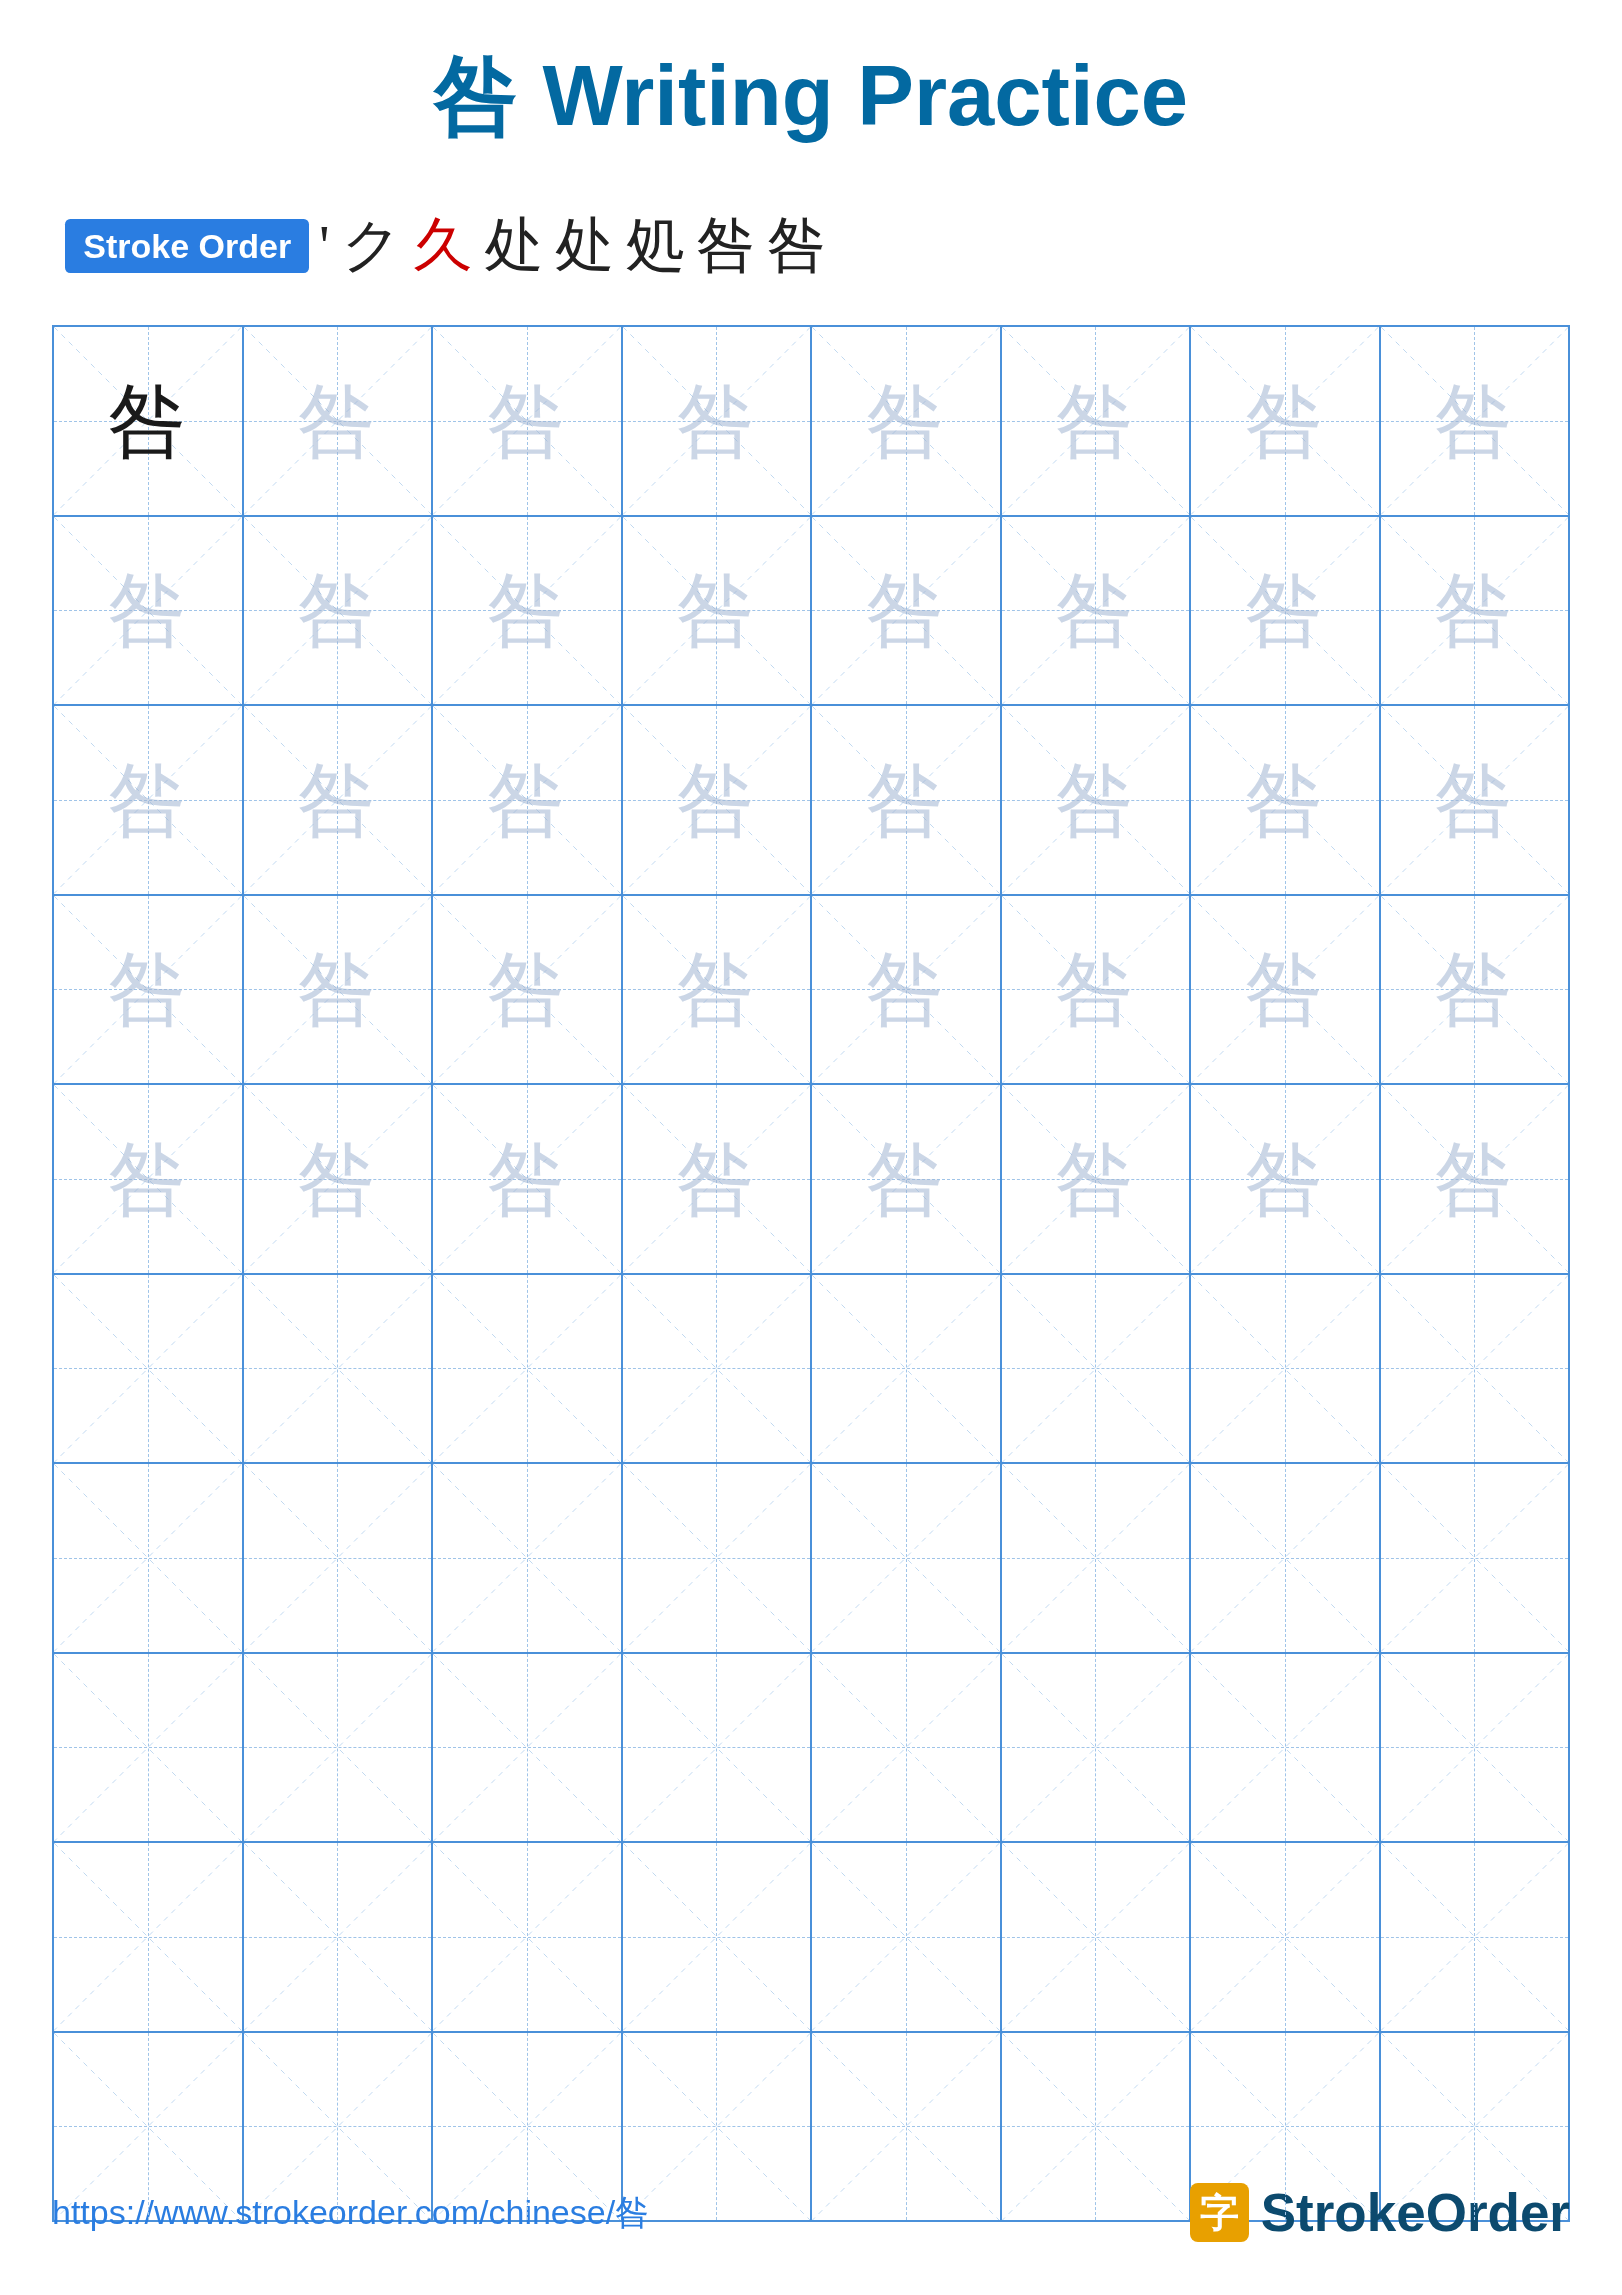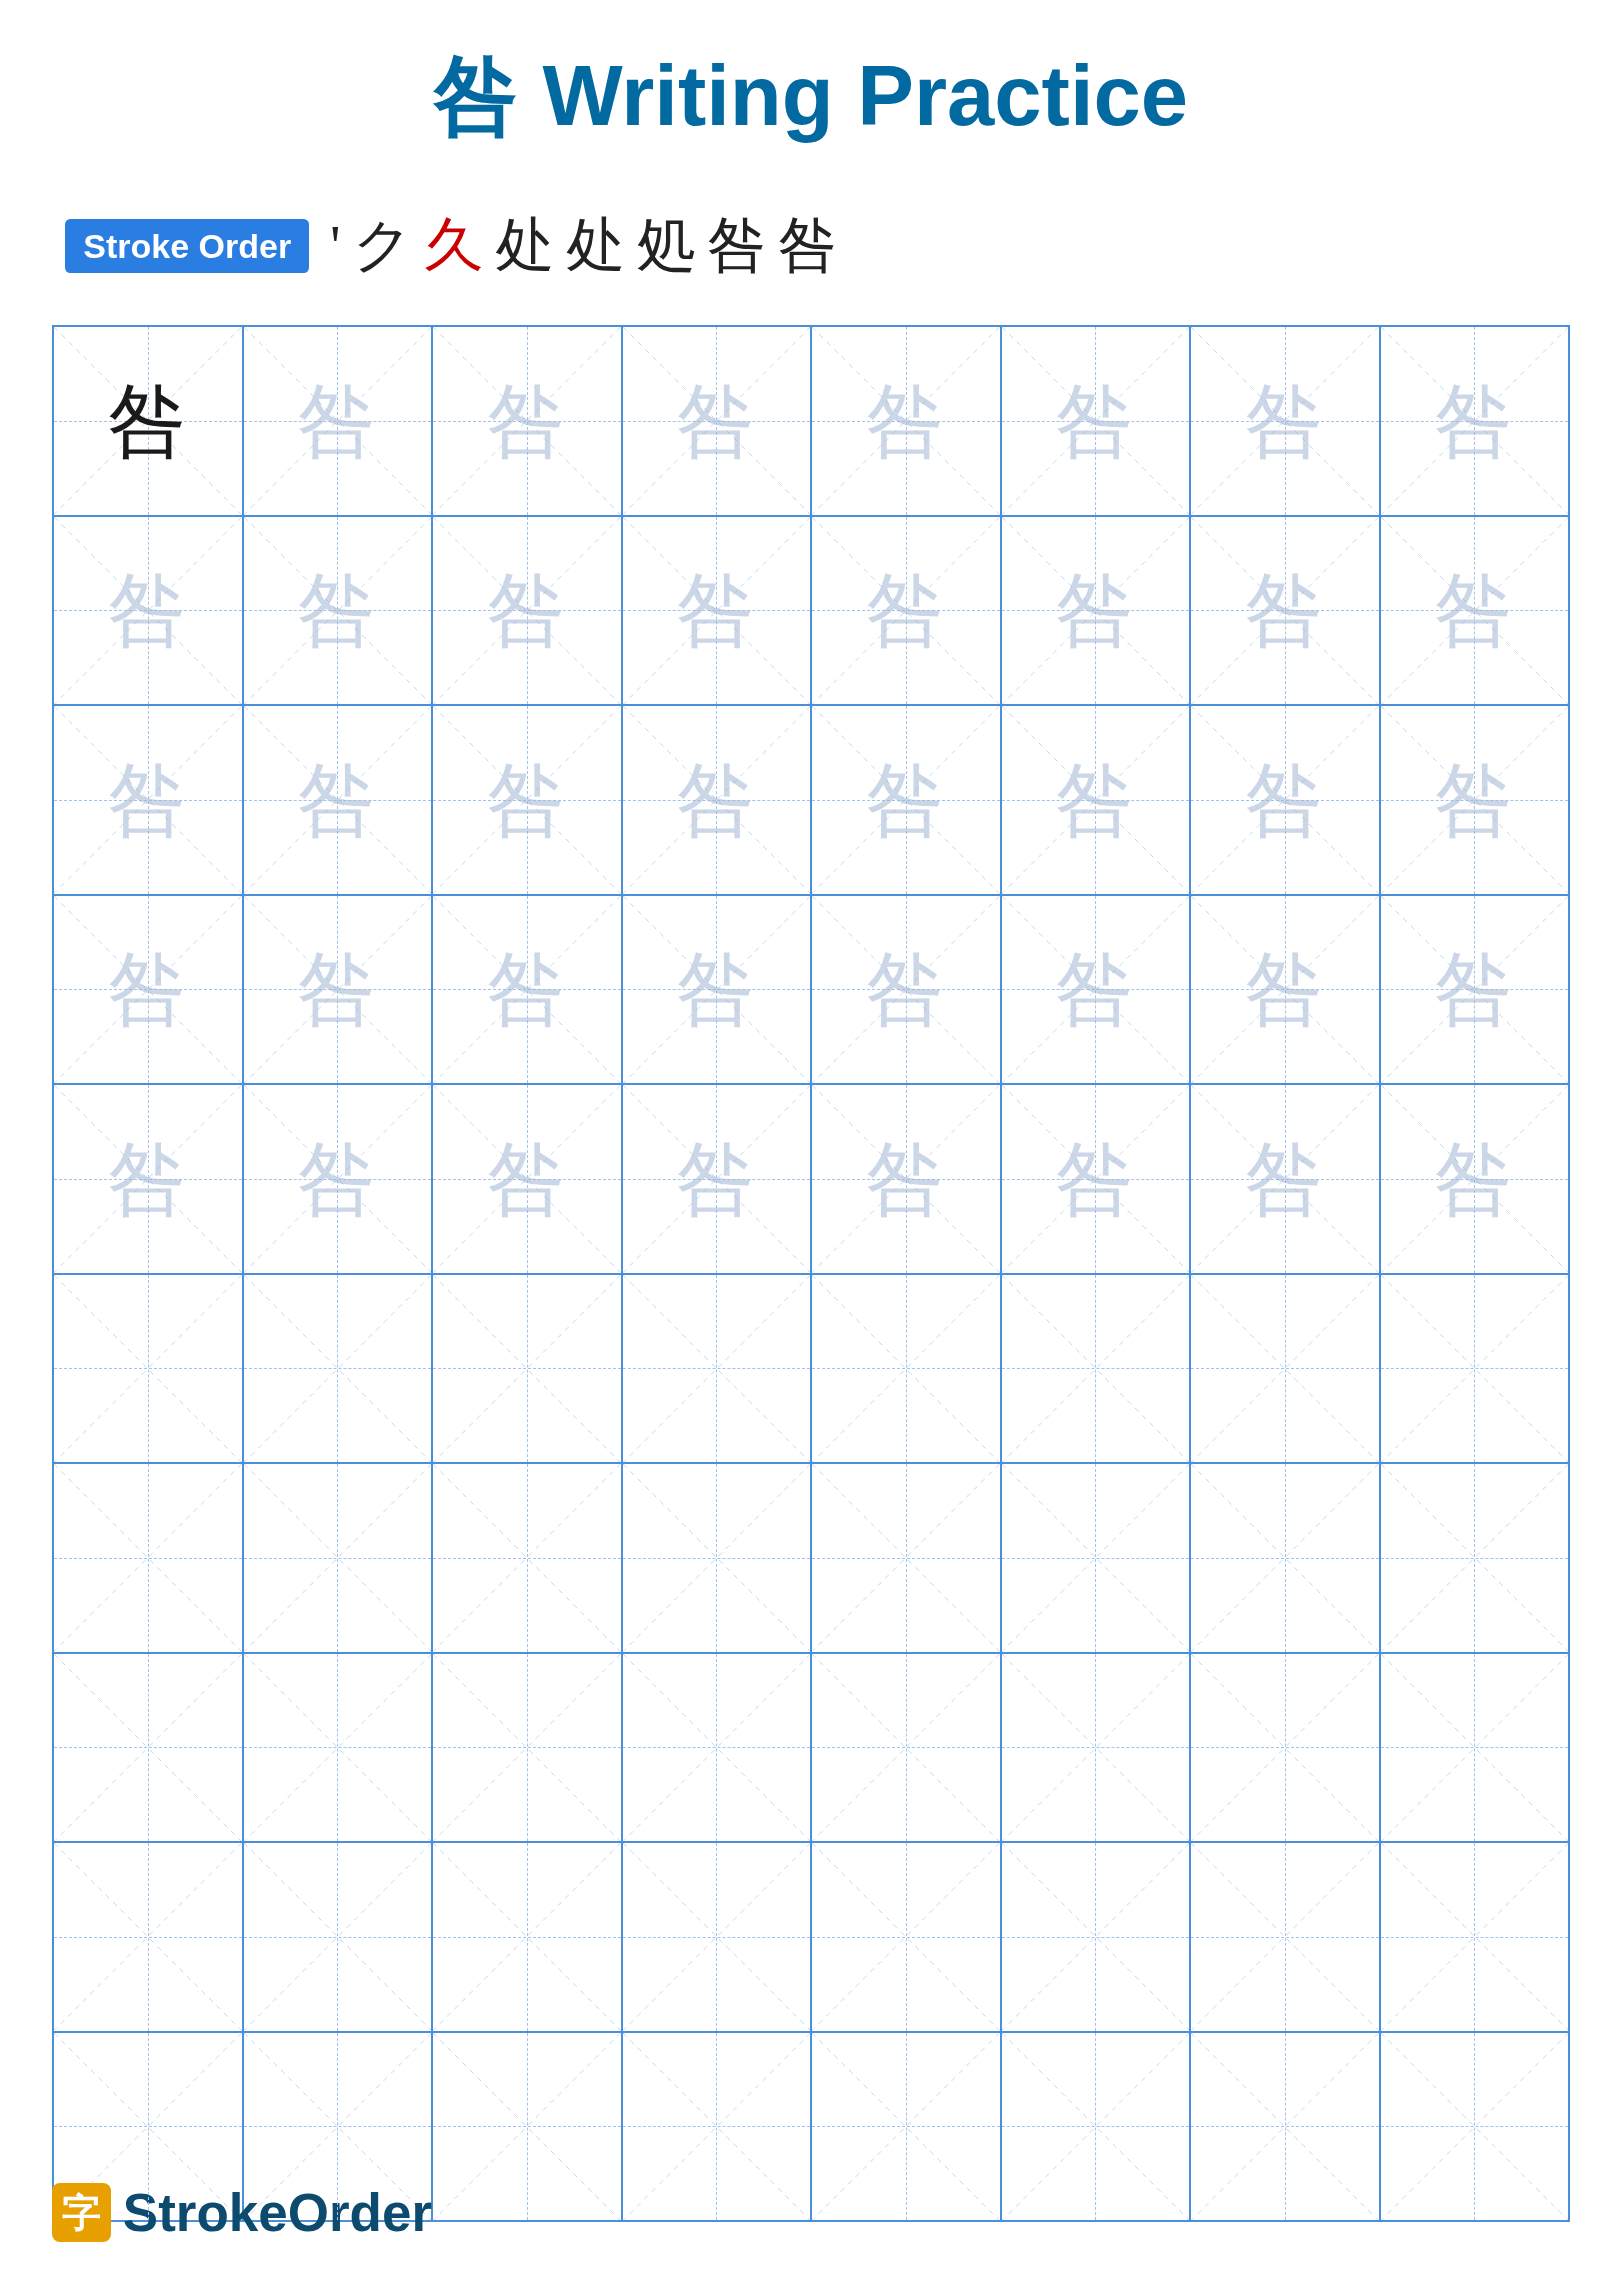--- a/index.html
+++ b/index.html
@@ -20,21 +20,21 @@
       color: #0369a1;
       margin-bottom: 52px;
       font-family: sans-serif;
     }
 
     .stroke-order-row {
       display: flex;
       align-items: center;
       margin-bottom: 39px;
       font-size: 59px;
-      gap: 14px;
+      gap: 3px;
       padding-left: 13px;
     }
 
     .stroke-order-badge {
       background: #2a7de1;
       color: #fff;
       font-size: 34px;
       font-family: sans-serif;
       font-weight: bold;
       padding: 7.9px 18.3px;
@@ -703,18 +703,19 @@
     </div>
     <div class="grid-cell">
       <svg class="diag" width="100%" height="100%" style="position: absolute; top: 0px; left: 0px;" viewBox="0 0 287.375 287.375">
         <line x1="0" y1="0" x2="100%" y2="100%" stroke="#a0c4e8" stroke-width="1" stroke-dasharray="8,8"></line>
         <line x1="100%" y1="0" x2="0" y2="100%" stroke="#a0c4e8" stroke-width="1" stroke-dasharray="8,8"></line>
       </svg>
     </div>
   </div>
 
 <div class="footer">
+  <div class="footer-url">https://www.strokeorder.com/chinese/咎</div>
   <div class="footer-logo">
     <div class="footer-logo-icon">字</div>
     <div class="footer-logo-text">StrokeOrder</div>
   </div>
 </div>
 
 
 </body></html>

